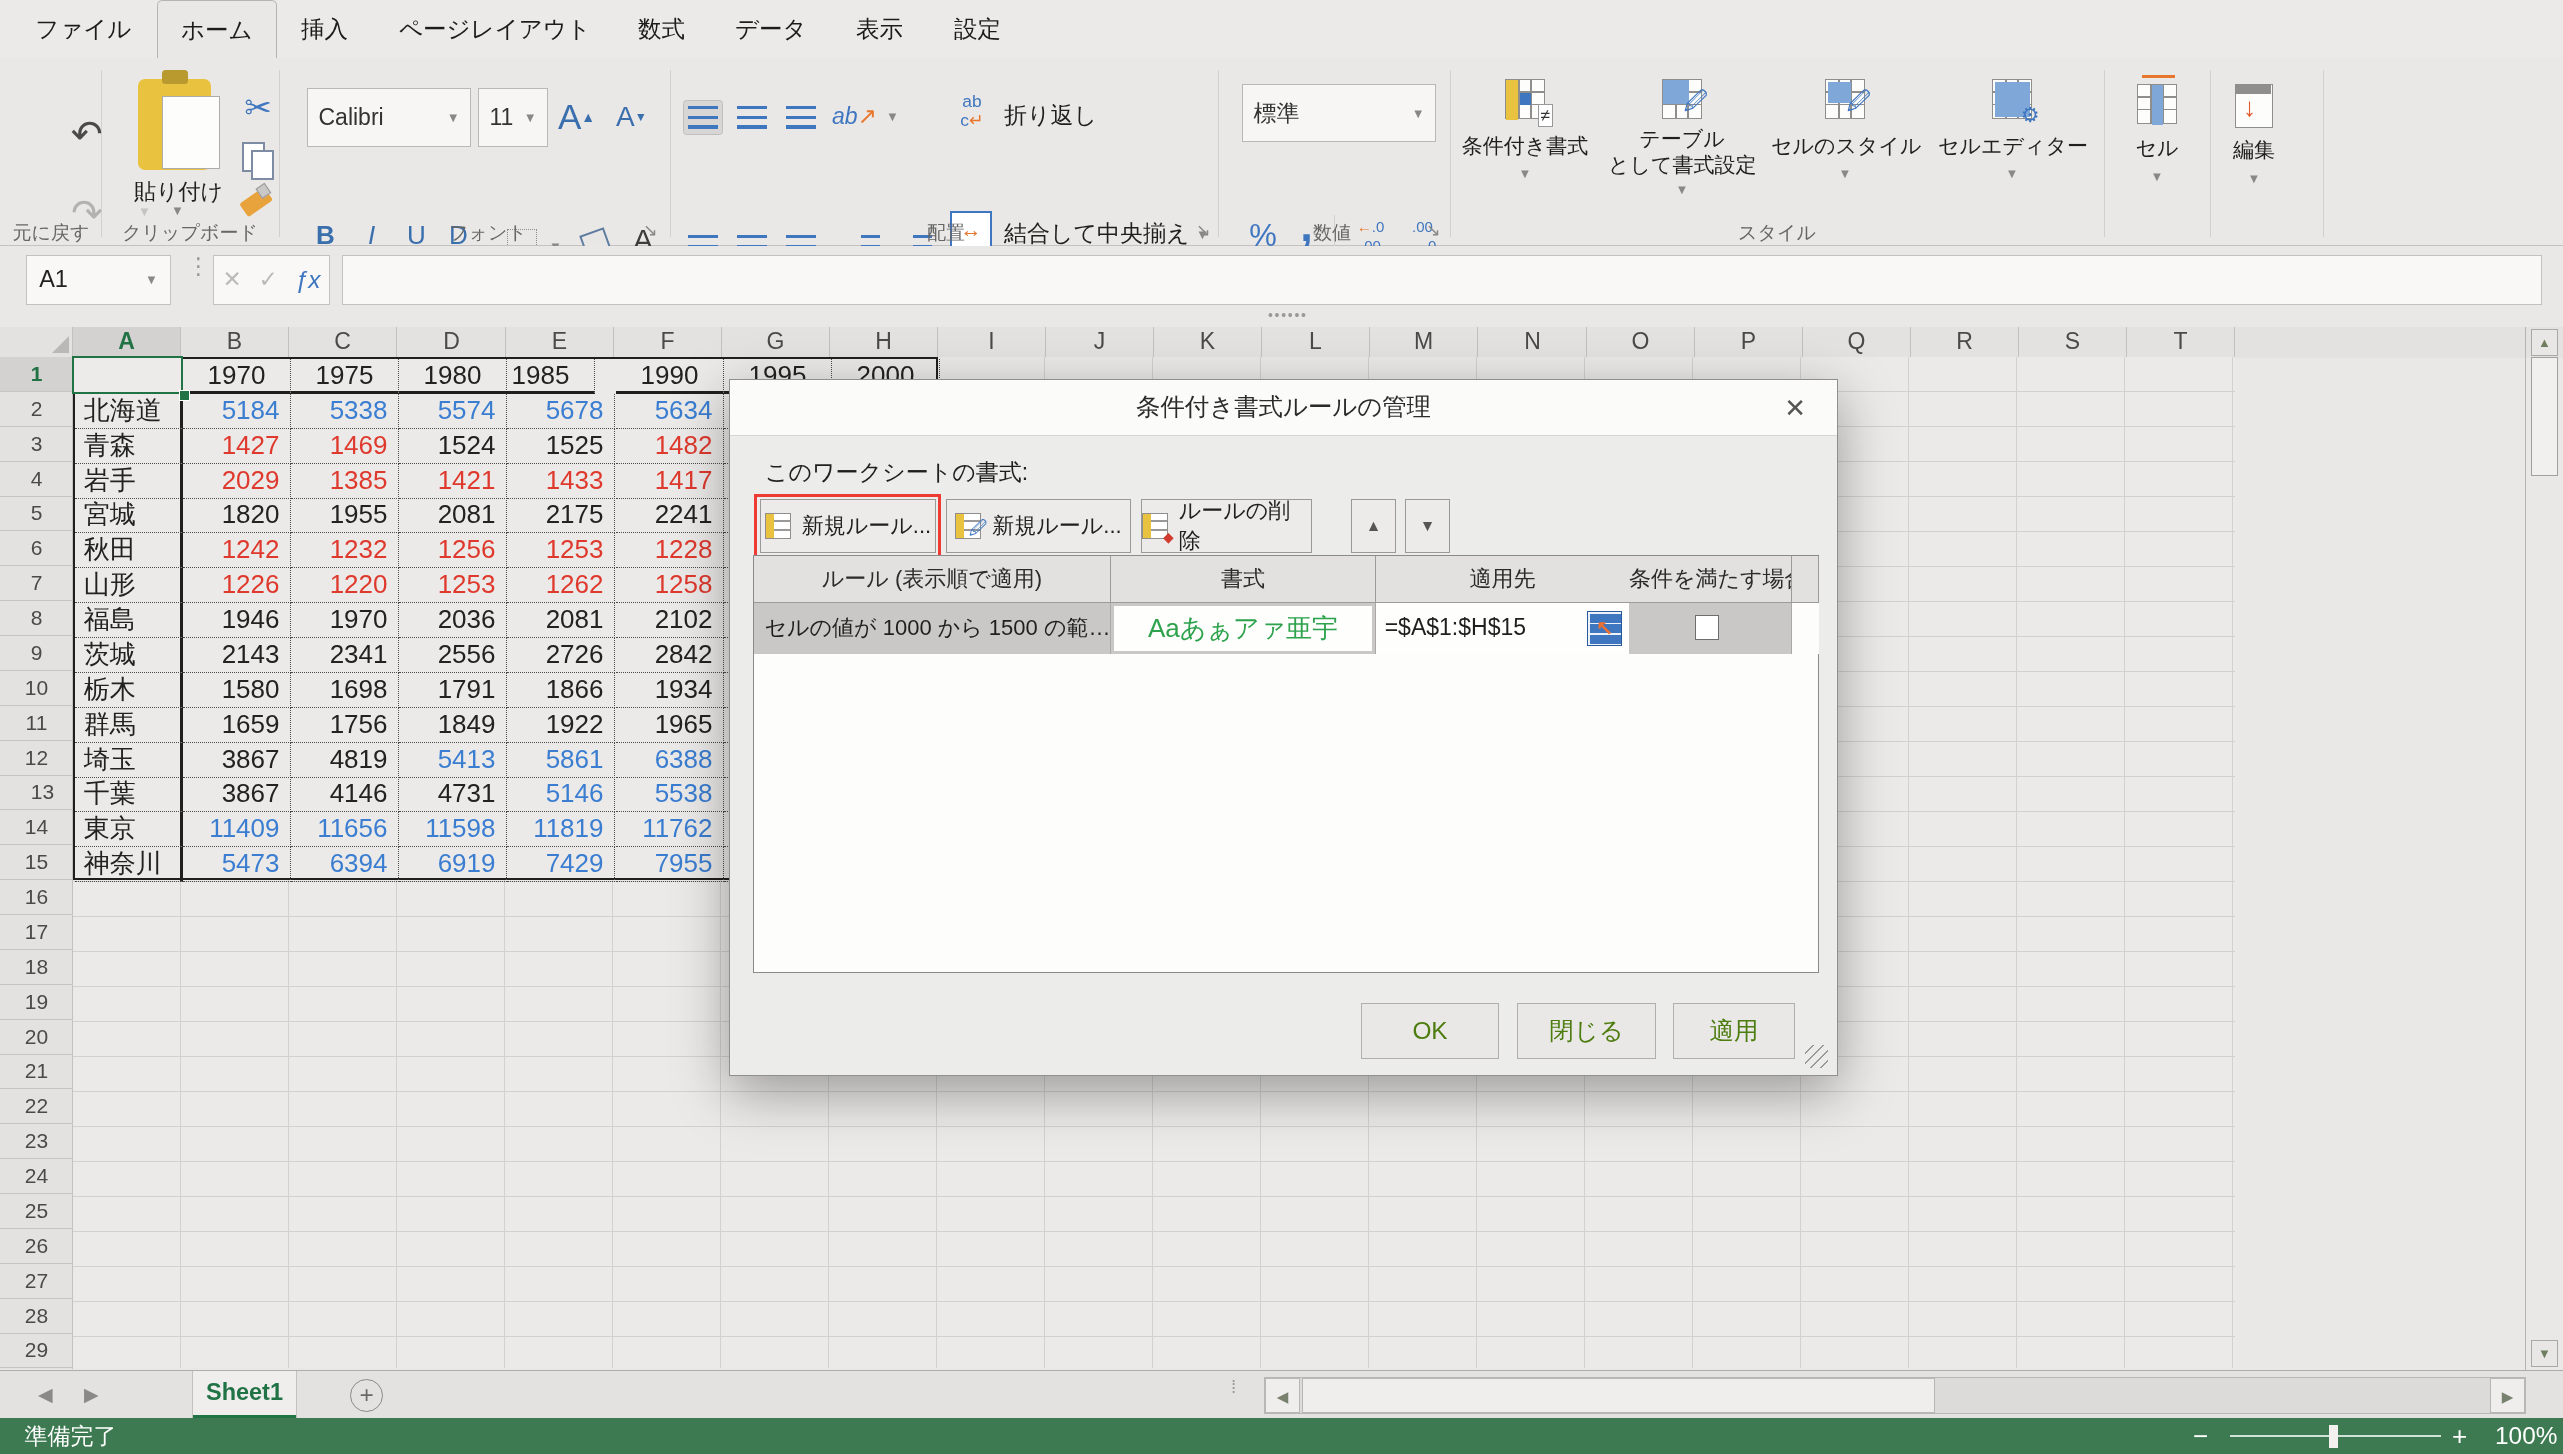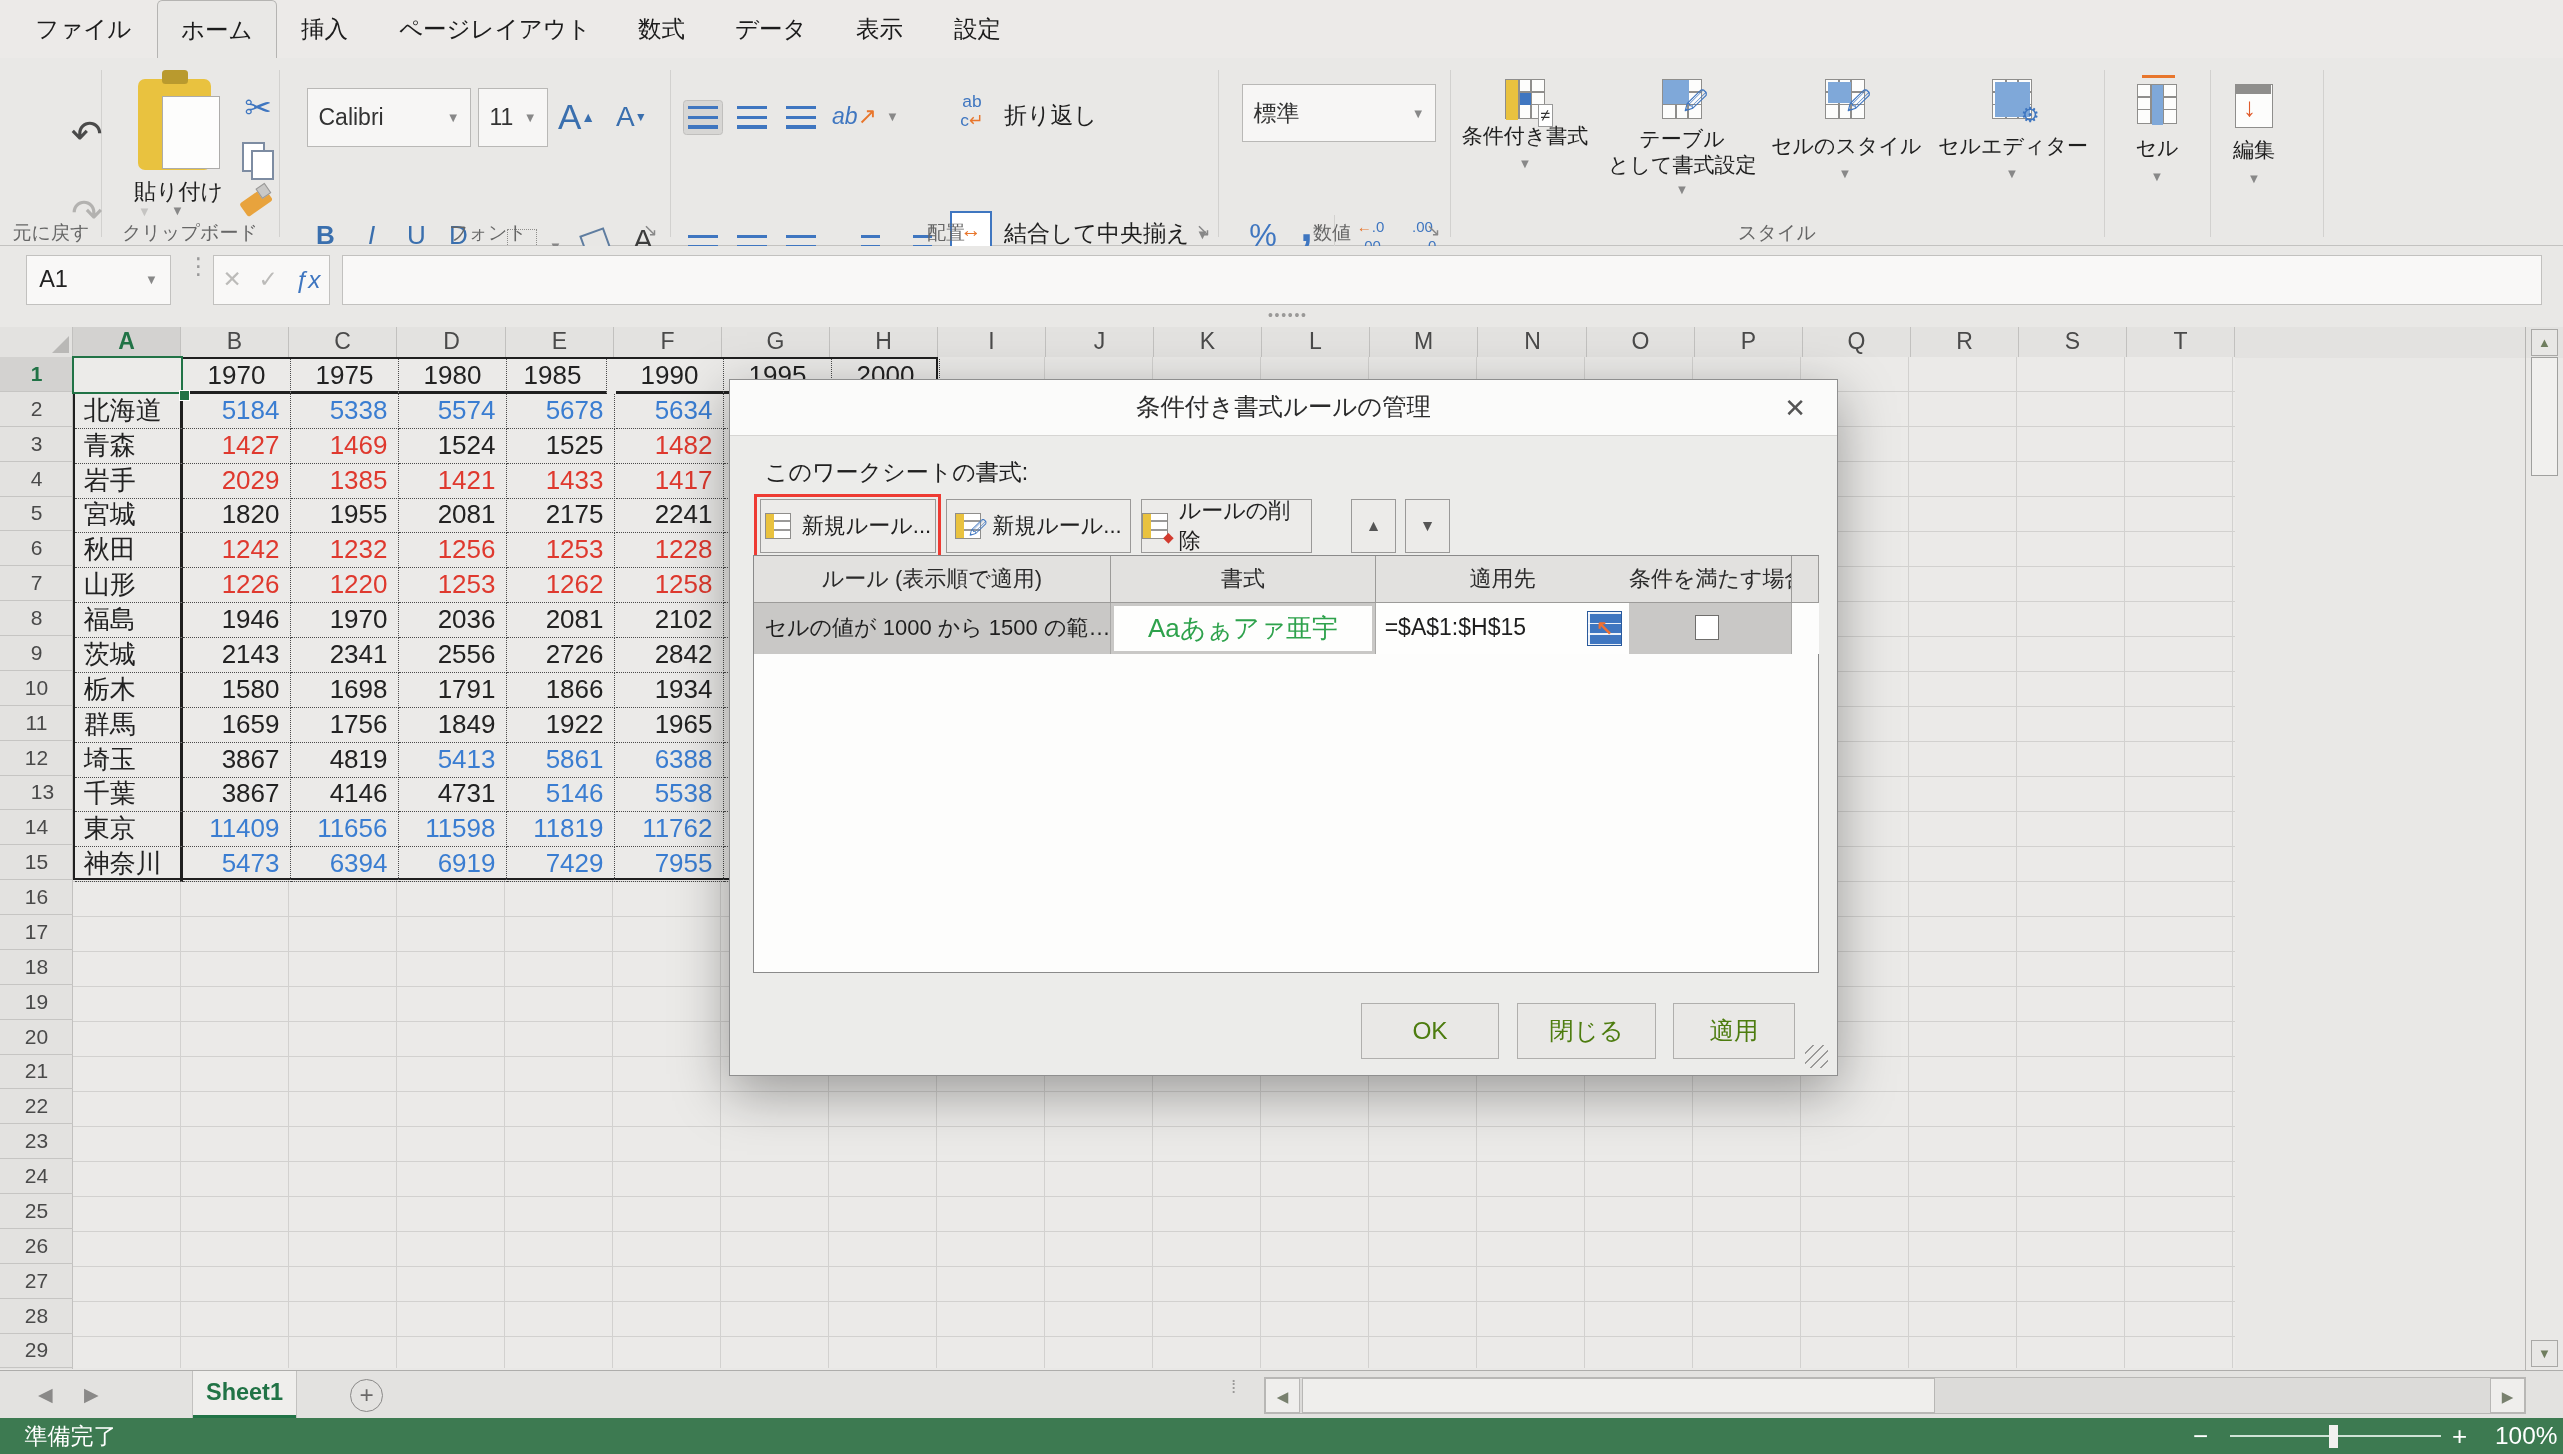--- a/index.html
+++ b/index.html
@@ -223,21 +223,21 @@
       </div>
     <div class="grouplabel" style="left:1332px">数値</div>
     <div class="launcher" style="left:1426px">↘</div>
 
     <div class="bigbtn" style="left:1451px;top:21px">
       <div class="gridicon">
           <span class="badge" style="right:-8.7px;bottom:-8.7px;background:#fff;border:0.9px solid #999;color:#333;padding:0 1.7px">≠</span>
         <span class="abs" style="left:0;top:0;width:12.2px;height:40px;background:#e9c23f"></span>
           <span class="abs" style="left:14px;top:13px;width:10.5px;height:12.2px;background:#3f76c0"></span>
         </div>
-      <div class="blabel" style="margin-top:4px">条件付き書式</div>
+      <div class="blabel" style="margin-top:14px">条件付き書式</div>
       <div class="dd" style="margin-top:7px">▼</div>
     </div>
     <div class="bigbtn" style="left:1608px;top:21px">
       <div class="gridicon">
           <span class="abs" style="left:0;top:0;width:26px;height:24.4px;background:#7fa8d9"></span>
         <span class="badge" style="right:-7px;bottom:-5.2px;color:#3f76c0;font-size:23px">🖉</span>
         </div>
       <div class="blabel" style="margin-top:7px"><span>テーブル</span><br>
         <span>として書式設定</span></div>
       <div class="dd" style="margin-top:3.5px">▼</div>
@@ -348,21 +348,21 @@
       <div class="rowhdr" style="top: 837px; height: 35px;">25</div>
       <div class="rowhdr" style="top: 872px; height: 35px;">26</div>
       <div class="rowhdr" style="top: 907px; height: 35px;">27</div>
       <div class="rowhdr" style="top: 942px; height: 35px;">28</div>
       <div class="rowhdr" style="top: 976px; height: 35px;">29</div>
     </div>
   <div id="datarange" class="abs">
       <div class="dcell year hdr" style="left: 108px; top: 0px; width: 108px; height: 35px;">1970</div>
       <div class="dcell year hdr" style="left: 216px; top: 0px; width: 108px; height: 35px;">1975</div>
       <div class="dcell year hdr" style="left: 324px; top: 0px; width: 108px; height: 35px;">1980</div>
-      <div class="dcell year hdr" style="left: 424px; top: 0px; width: 108px; height: 35px;">1985</div>
+      <div class="dcell year hdr" style="left: 412px; top: 0px; width: 108px; height: 35px;">1985</div>
       <div class="dcell year hdr" style="left: 541px; top: 0px; width: 108px; height: 35px;">1990</div>
       <div class="dcell year hdr" style="left: 649px; top: 0px; width: 108px; height: 35px;">1995</div>
       <div class="dcell year hdr" style="left: 757px; top: 0px; width: 108px; height: 35px;">2000</div>
       <div class="dcell name" style="left: 0px; top: 35px; width: 108px; height: 35px;">北海道</div>
       <div class="dcell num vblue" style="left: 108px; top: 35px; width: 108px; height: 35px;">5184</div>
       <div class="dcell num vblue" style="left: 216px; top: 35px; width: 108px; height: 35px;">5338</div>
       <div class="dcell num vblue" style="left: 324px; top: 35px; width: 108px; height: 35px;">5574</div>
       <div class="dcell num vblue" style="left: 432px; top: 35px; width: 108px; height: 35px;">5678</div>
       <div class="dcell num vblue" style="left: 541px; top: 35px; width: 108px; height: 35px;">5634</div>
       <div class="dcell " style="left: 649px; top: 35px; width: 108px; height: 35px;"></div>

